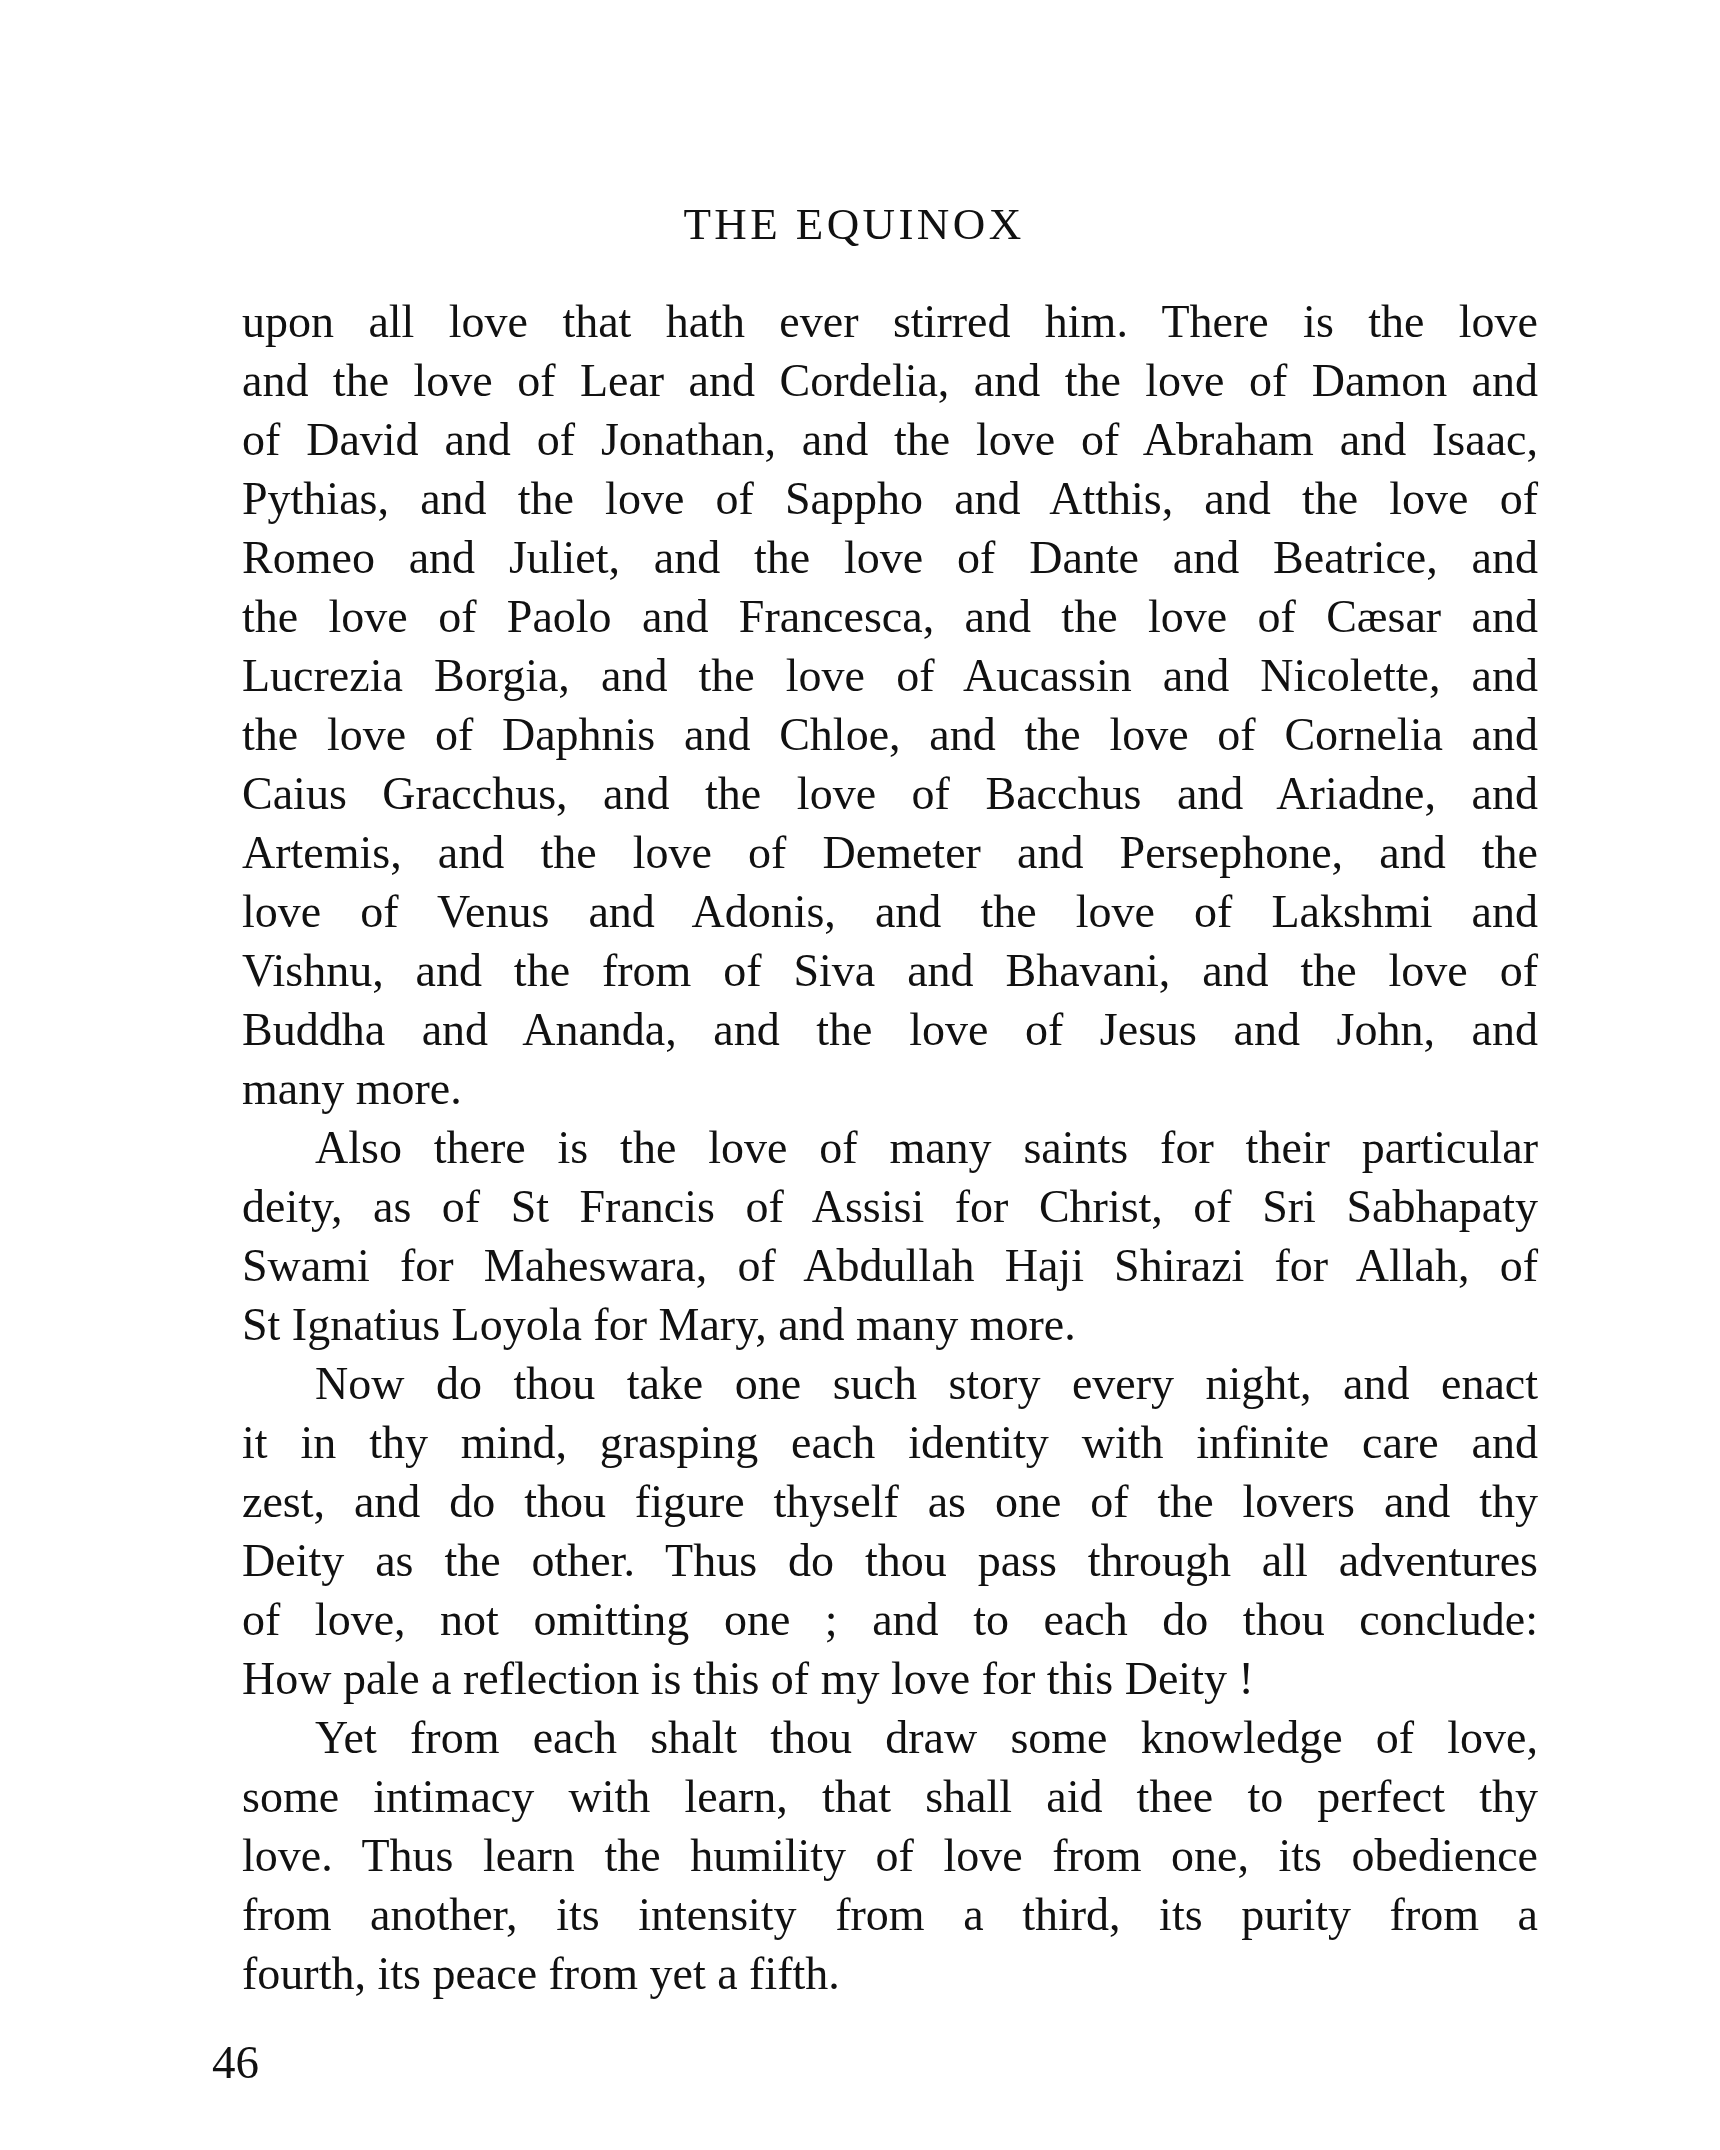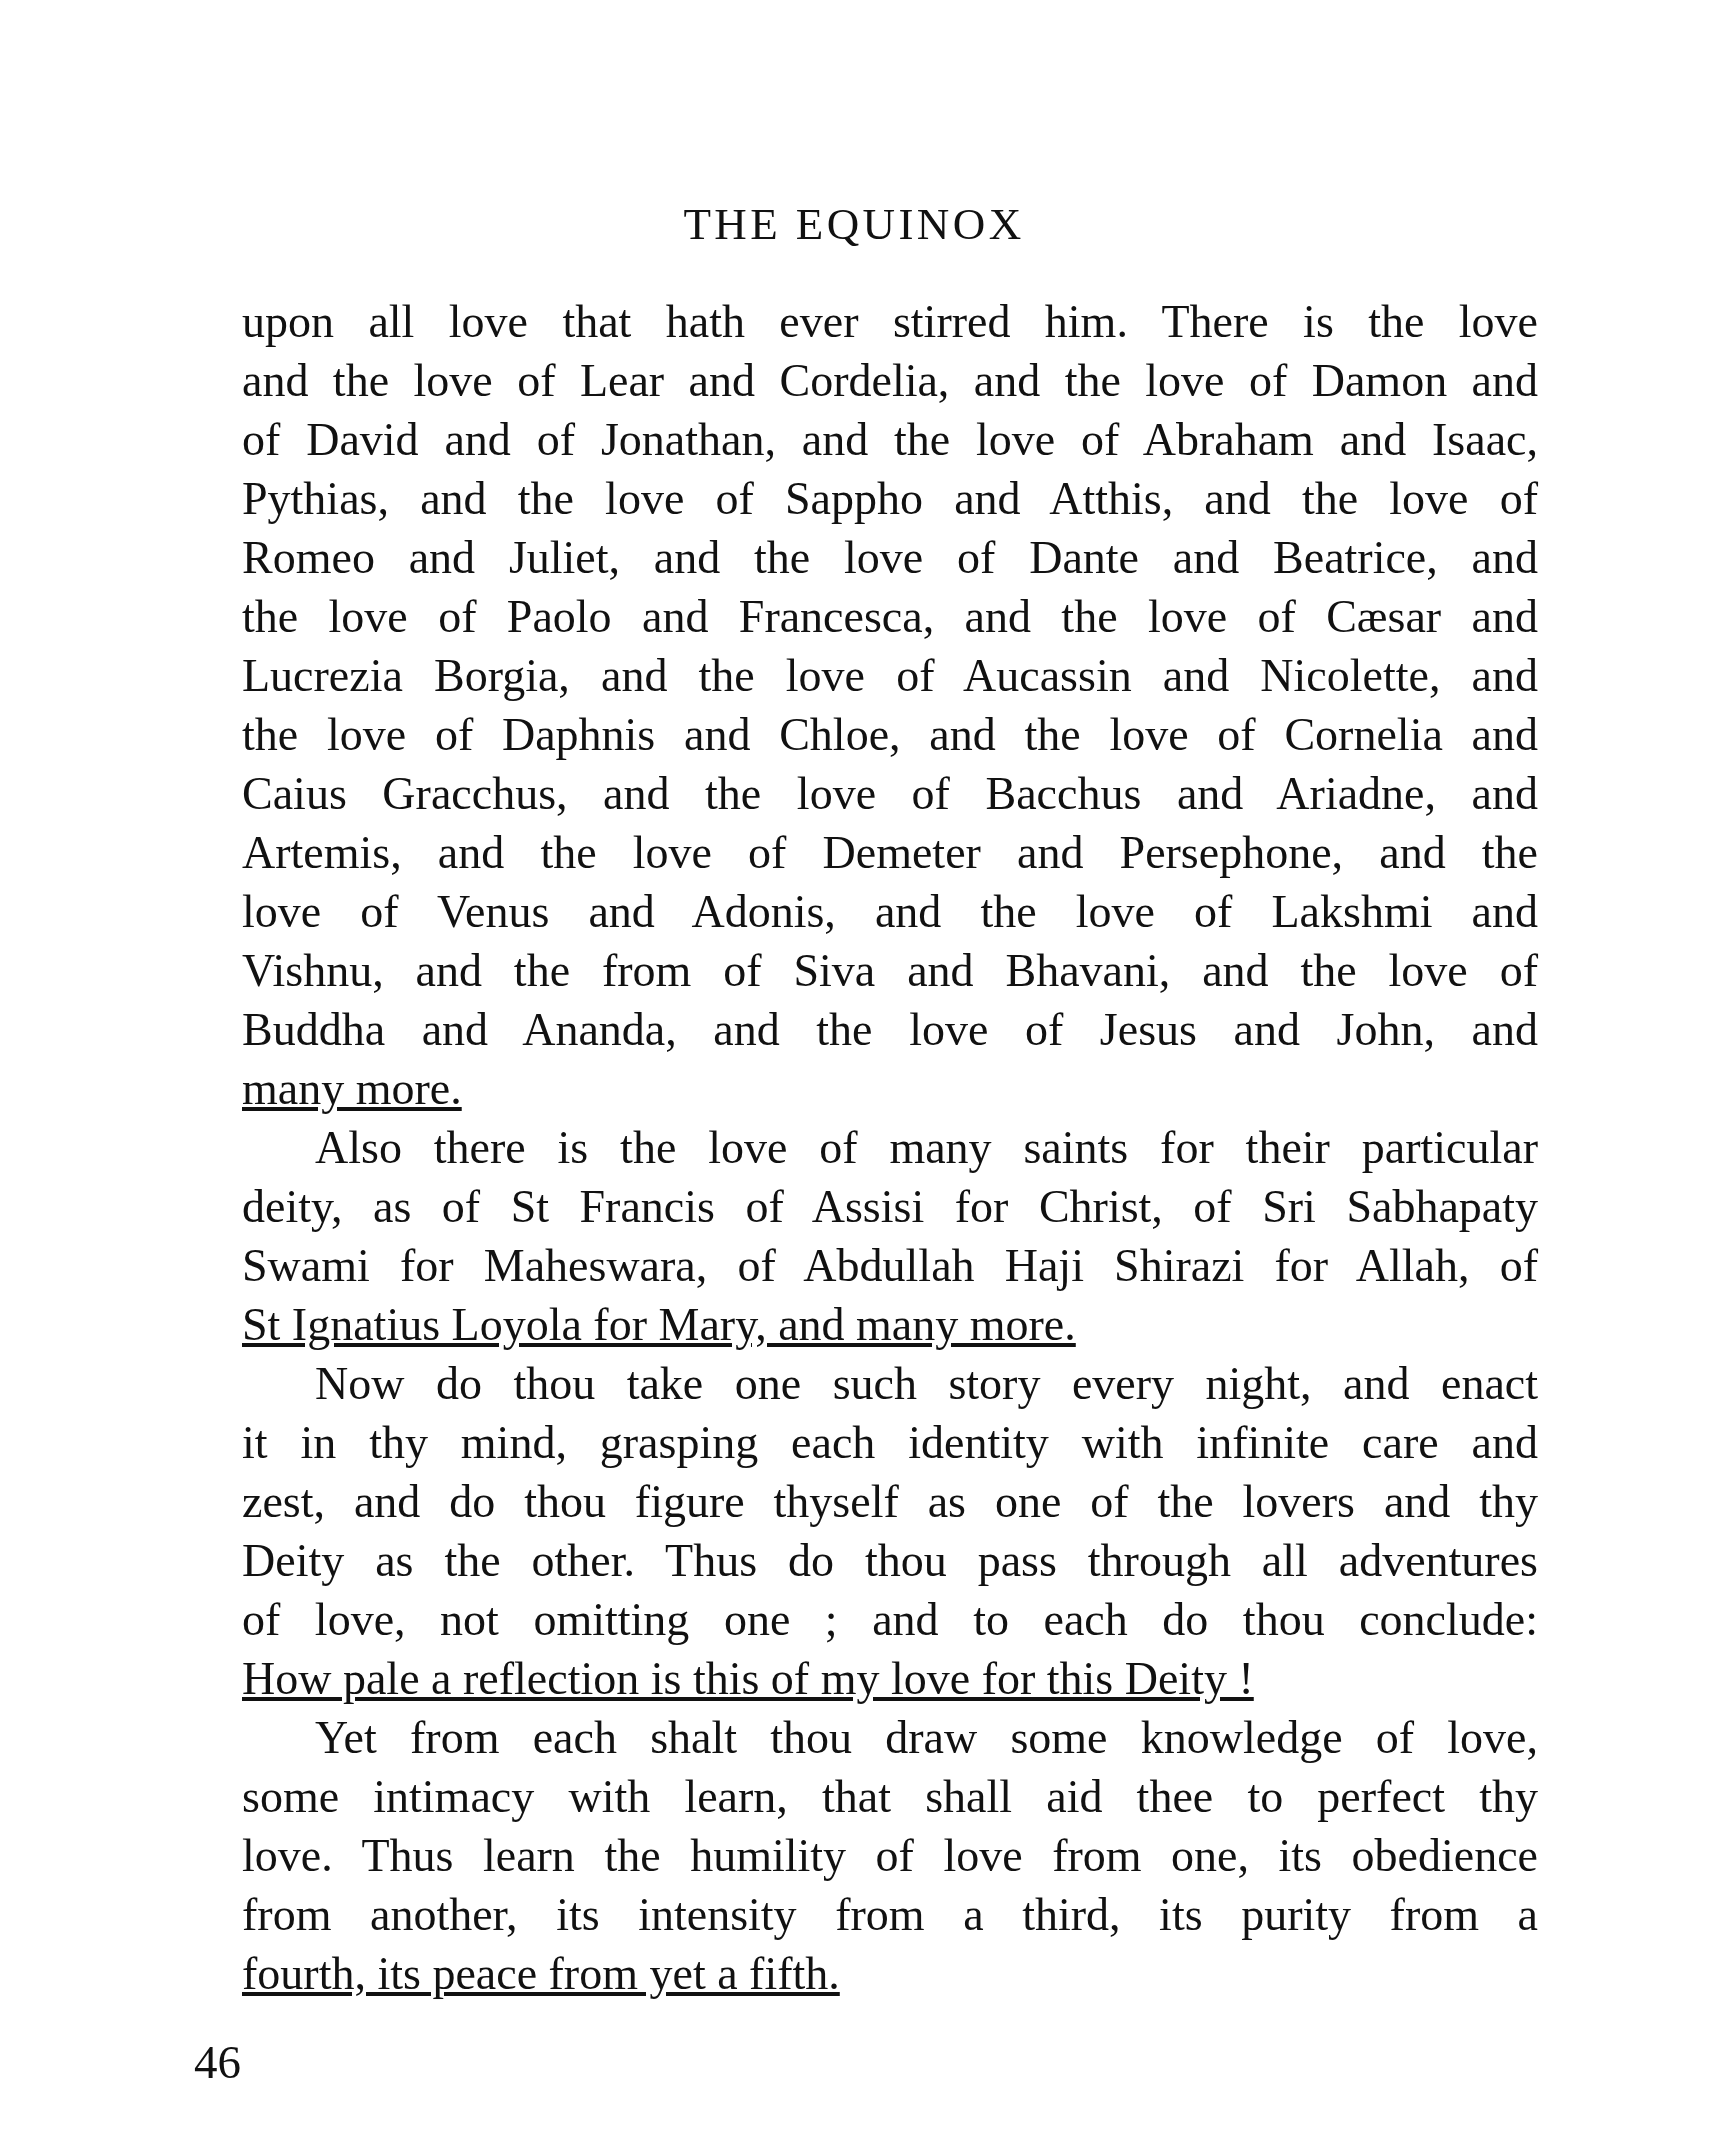--- a/index.html
+++ b/index.html
@@ -48,28 +48,27 @@
     }
     .line {
       display: block;
       white-space: nowrap;
       text-align: justify;
       text-align-last: justify;
       height: 59px;
     }
     .line.last {
       text-align-last: left;
-      text-decoration: underline;
     }
     .line.indent {
       padding-left: 73px;
     }
     .folio {
       position: absolute;
-      left: 194px;
+      left: 212px;
       top: 2039px;
       font-size: 47px;
       line-height: 1;
       color: #111111;
     }
   </style>
 </head>
 <body>
 
 <div class="page">

